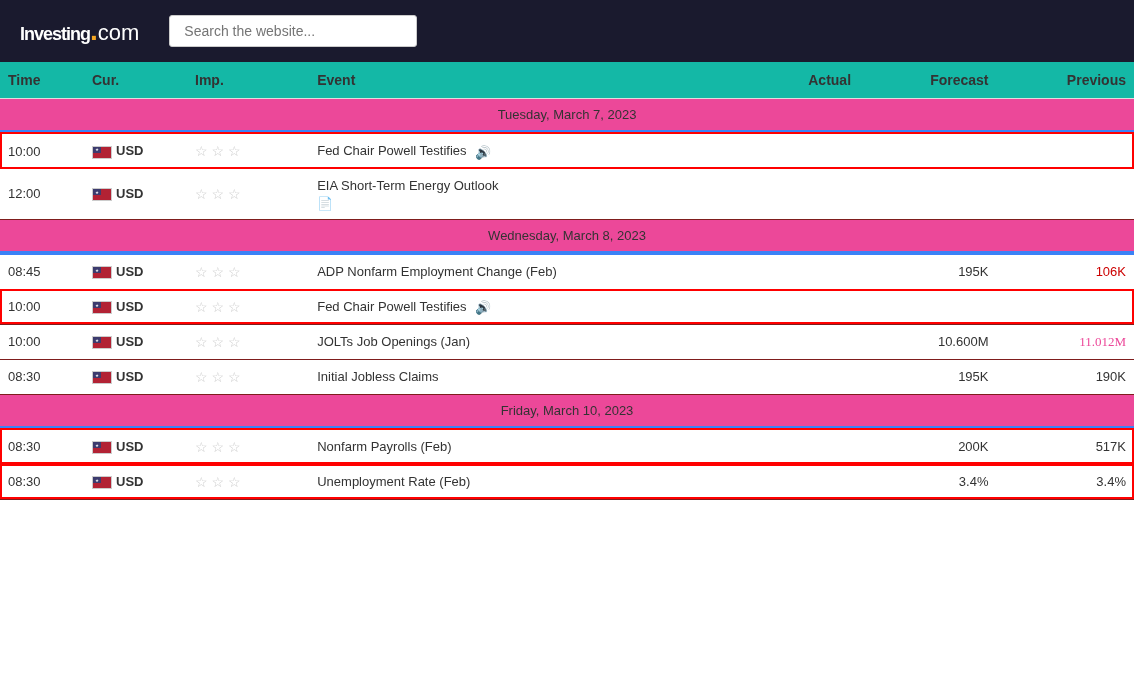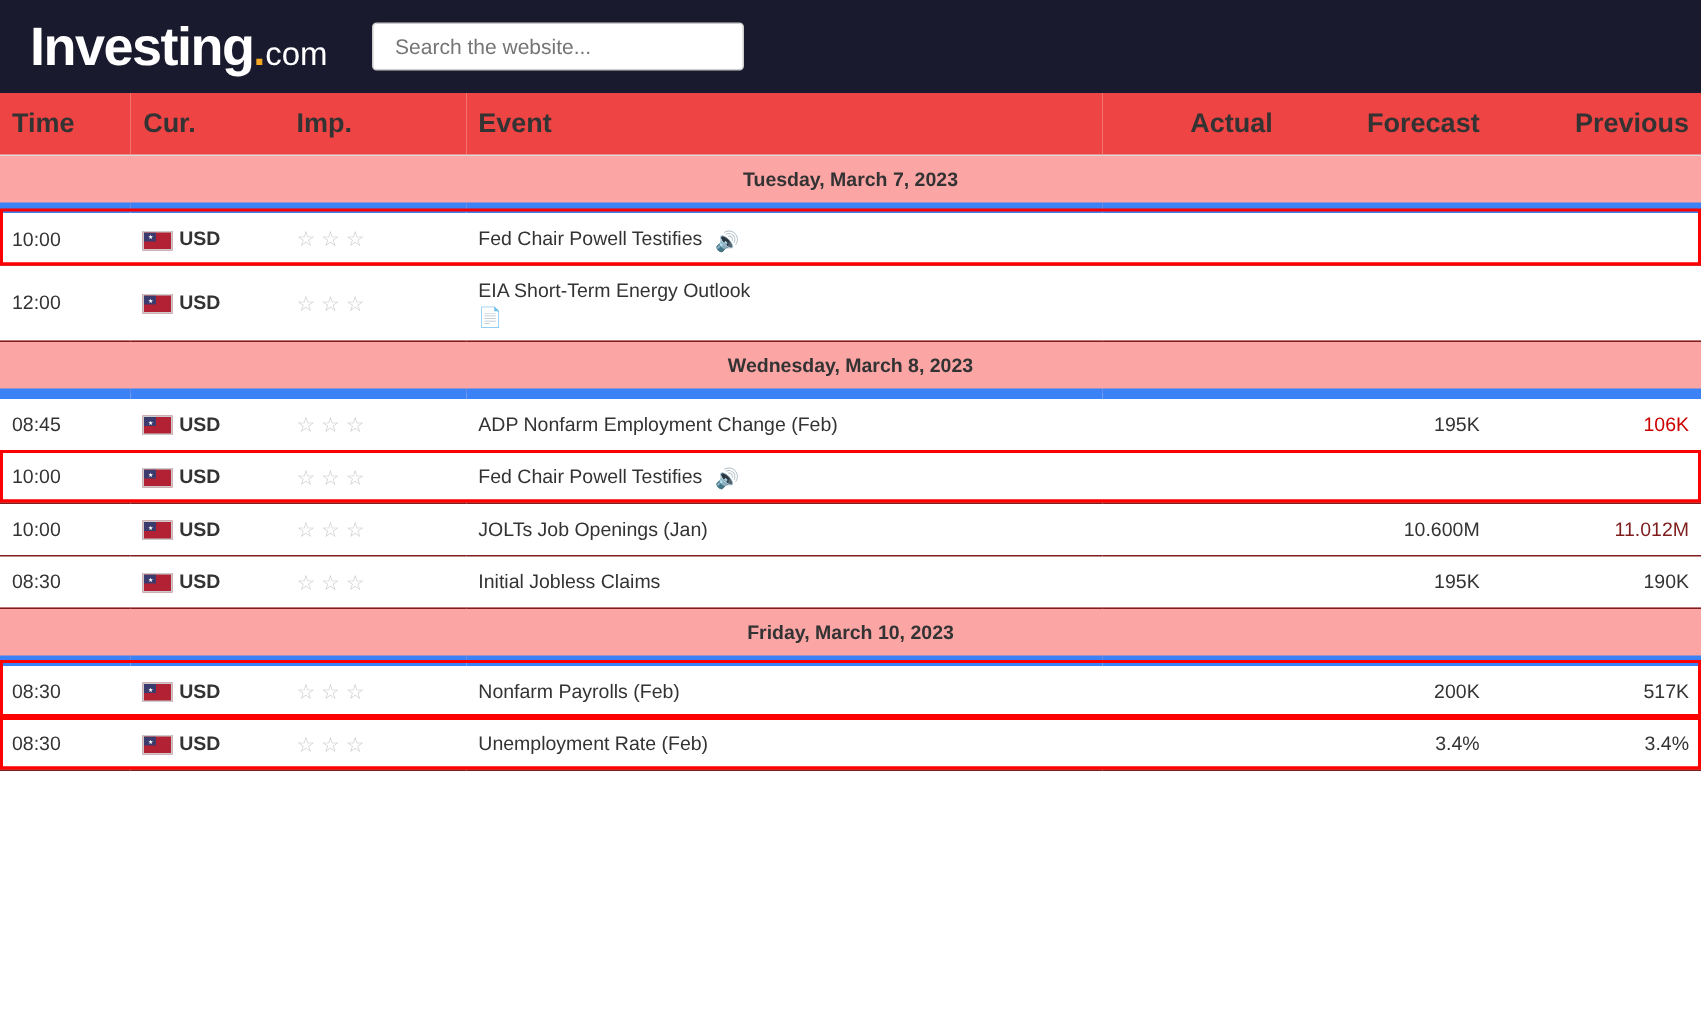--- a/index.html
+++ b/index.html
@@ -13,21 +13,21 @@
       align-items: center;
       height: 62px;
     }
     .logo {
       display: flex;
       align-items: baseline;
       margin-right: 30px;
     }
     .logo-investing {
       color: #fff;
-      font-size: 36px;
+      font-size: 18px;
       font-weight: 900;
       letter-spacing: -1px;
     }
     .logo-dot {
       color: #f5a623;
       font-size: 28px;
       font-weight: 900;
     }
     .logo-com {
       color: #fff;
@@ -46,37 +46,37 @@
 
     
     .table-wrap {
       padding: 0;
     }
     table {
       width: 100%;
       border-collapse: collapse;
     }
     thead tr th {
-      background: #ef4444;
+      background: #14b8a6;
       padding: 10px 8px;
       text-align: left;
       font-weight: bold;
-      font-size: 18px;
+      font-size: 14px;
       color: #333;
       border-bottom: 1px solid #ddd;
     }
 
     tr.section-header td {
-      background: #fca5a5;
+      background: #ec4899;
       text-align: center;
-      font-weight: bold;
+      font-weight: normal;
       color: #333;
       padding: 8px;
       border-top: 1px solid #ddd;
-      border-bottom: 7px solid #3b82f6;
+      border-bottom: 4px solid #3b82f6;
       font-size: 13px;
     }
 
     tr.data-row td {
       padding: 9px 8px;
       border-bottom: 1px solid #7f1d1d;
       vertical-align: middle;
       color: #333;
     }
 
@@ -137,21 +137,21 @@
       display: inline-block;
       width: 14px;
       height: 14px;
       margin-top: 2px;
       vertical-align: middle;
       color: #888;
       font-size: 13px;
     }
 
     .val-red { color: #cc0000; }
-    .val-green { color: #7f1d1d; }
+    .val-green { color: #ec4899; font-family: Liberation Serif, serif; }
     .val-normal { color: #333; }
 
     td.time-col { color: #333; min-width: 55px; }
     td.cur-col { min-width: 65px; }
     td.imp-col { min-width: 80px; }
     td.event-col { min-width: 280px; }
     td.actual-col { min-width: 80px; text-align: right; }
     td.forecast-col { min-width: 90px; text-align: right; }
     td.previous-col { min-width: 90px; text-align: right; }
 

